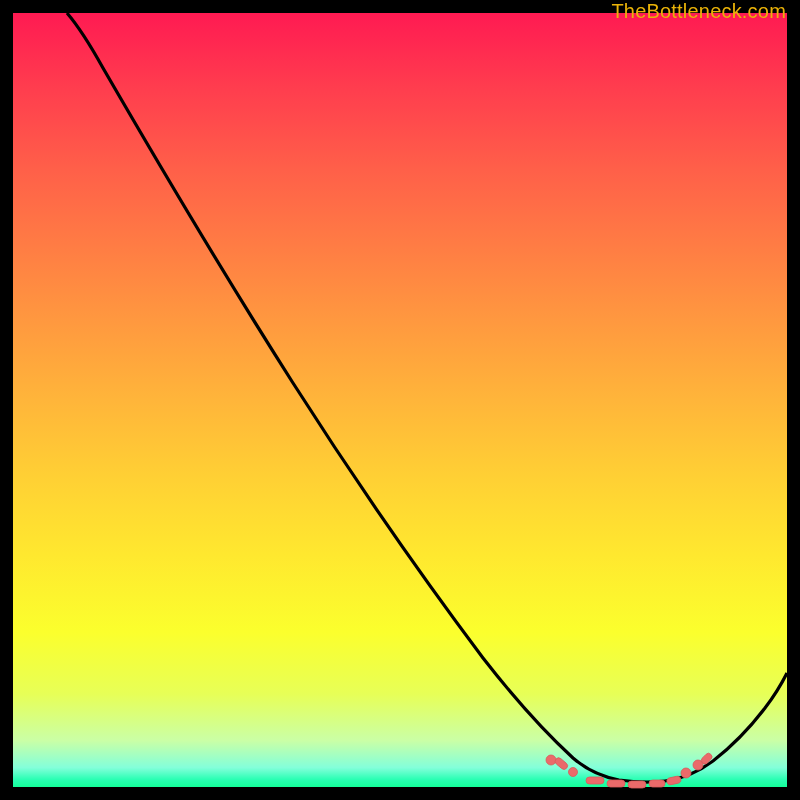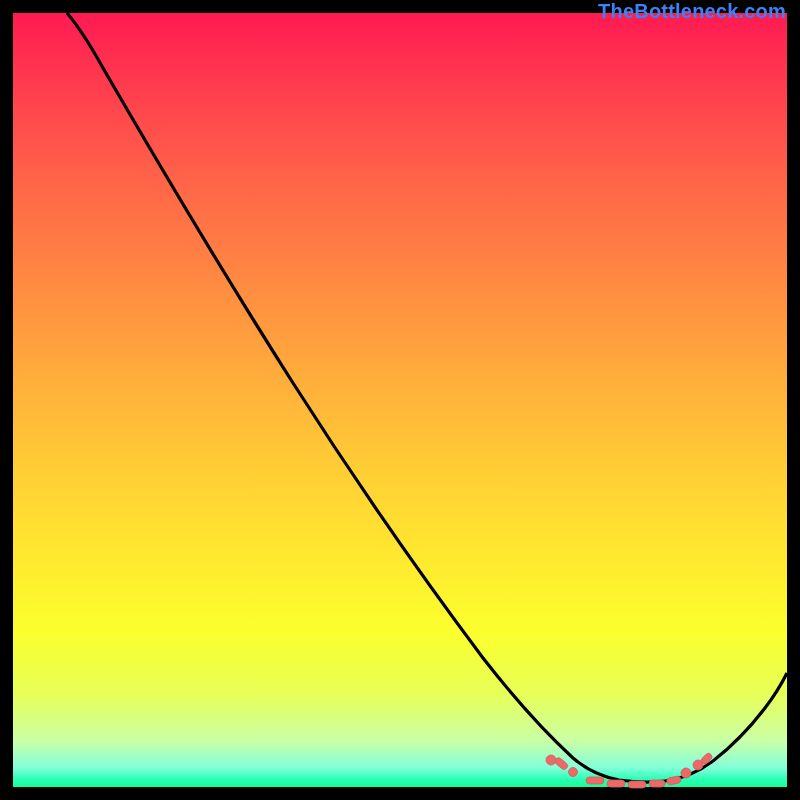--- a/index.html
+++ b/index.html
@@ -52,22 +52,22 @@
     left: 0; top: 0;
     width: 774px;
     height: 774px;
     overflow: visible;
   }
   .watermark {
     position: absolute;
     top: 0px;
     right: 14px;
     font-size: 20px;
-    font-weight: 700;
-    color: #3b82f6;
+    font-weight: 400;
+    color: #eab308;
     letter-spacing: 0.2px;
     margin-left: 32px;
   }
 </style>
 </head>
 <body>
 
 <div class="frame">
   <div class="plot-area">
     <div class="gradient"></div>

